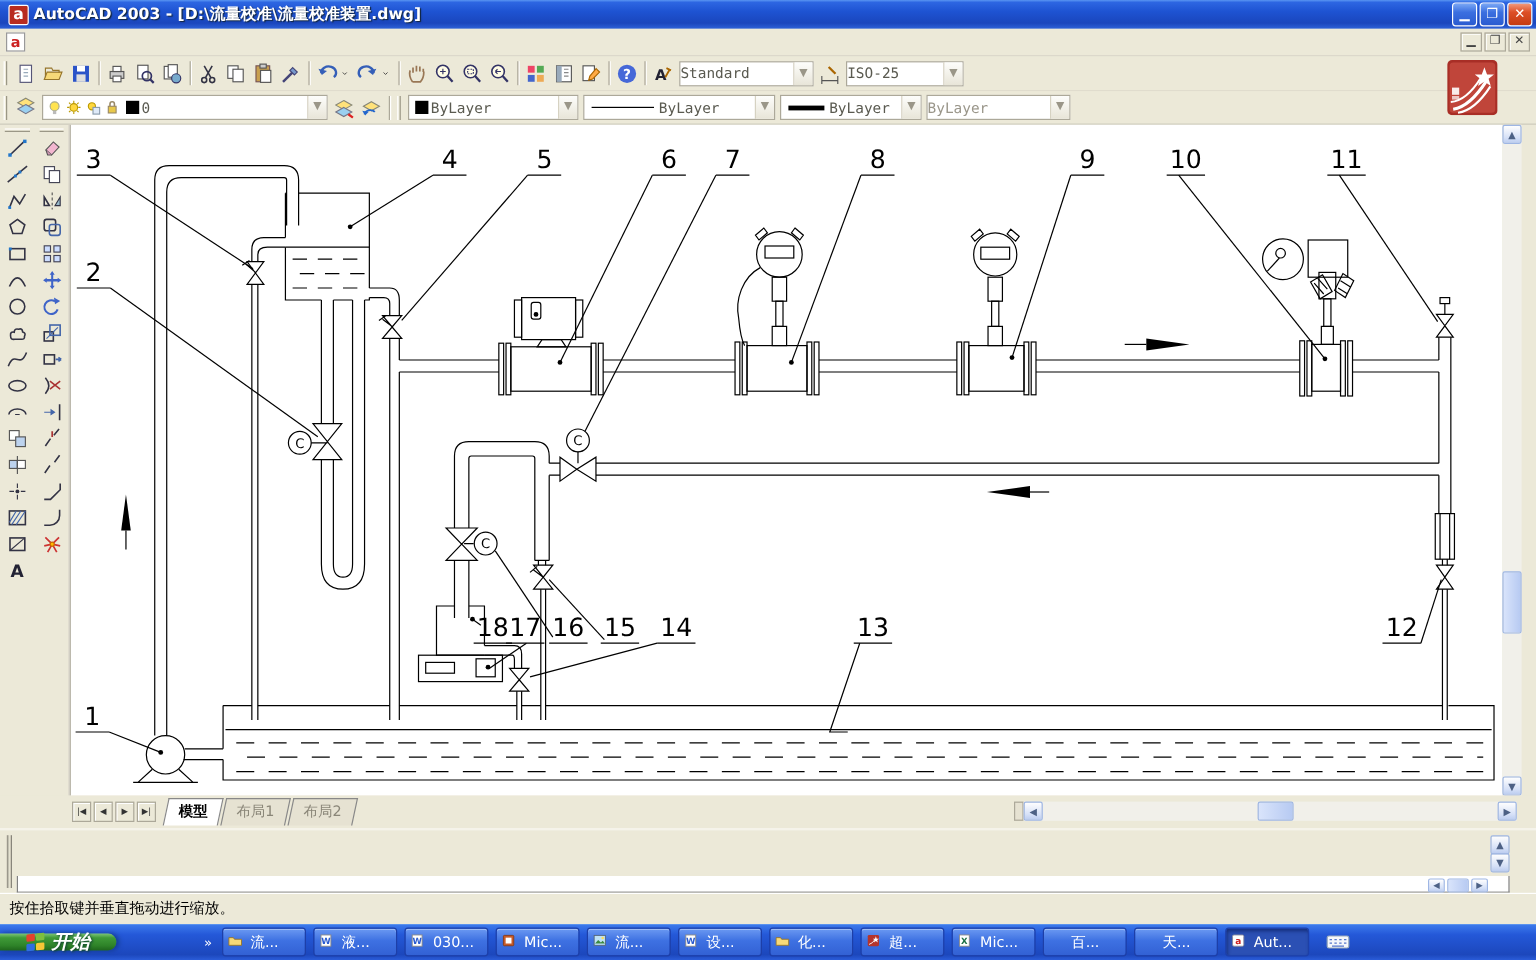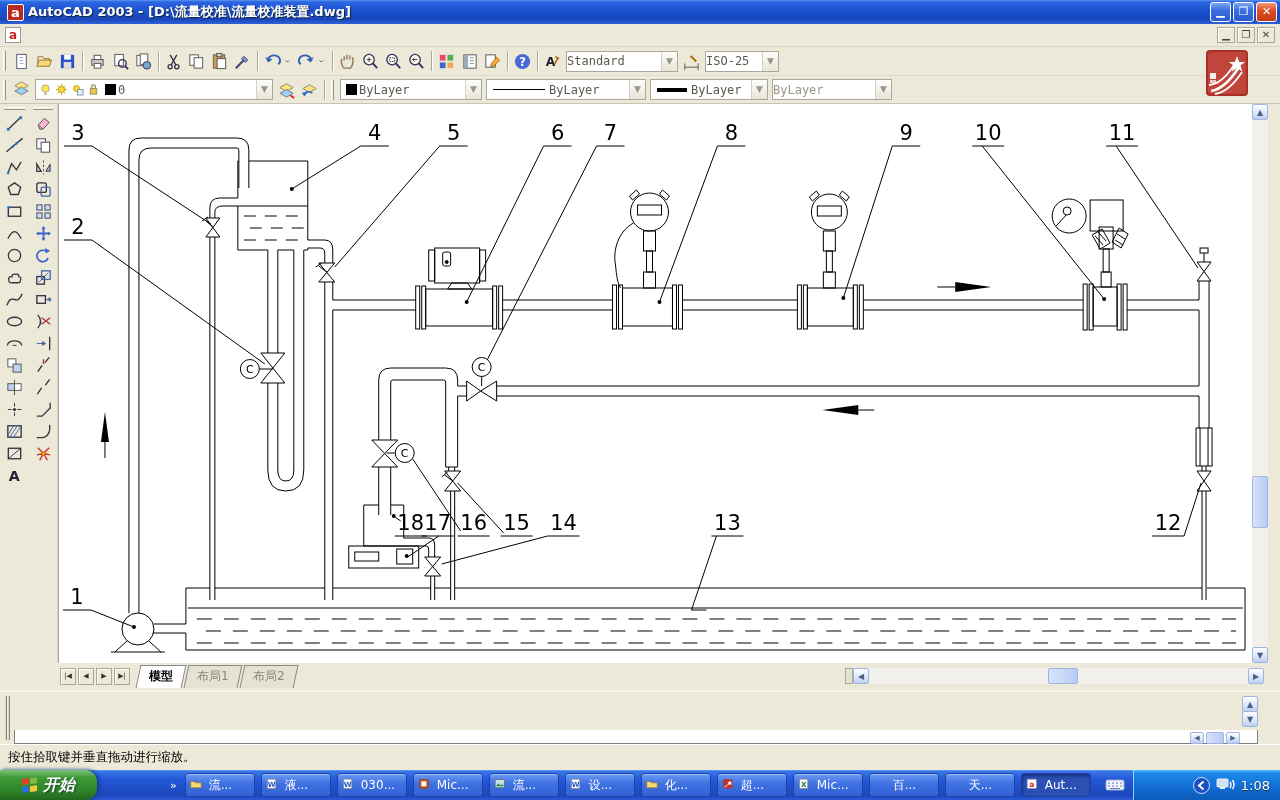--- a/index.html
+++ b/index.html
@@ -87,21 +87,21 @@
   #cmd-vsb-up { left:1242px; top:4px; } #cmd-vsb-dn { left:1242px; top:19px; }
   .cmd-hsb { top:40px; height:12px; line-height:10px; font-size:7px; }
 
   
   #statusbar { left:0; top:744px; width:1280px; height:26px; background:#ece9d8; border-top:1px solid #fff;
     display:flex; align-items:center; padding-left:8px; font-size:12.5px; color:#000; }
 
   
   #taskbar { left:0; top:770px; width:1280px; height:30px;
     background:linear-gradient(180deg,#6ba1f0 0%,#3a77ea 4%,#2458d8 30%,#1c47bc 85%,#2a5cd8 100%); display:flex; align-items:center; }
-  #startbtn { height:30px; width:97px; border-radius:0 12px 12px 0;
+  #startbtn { height:14px; width:97px; border-radius:0 12px 12px 0;
     background:linear-gradient(180deg,#7cc476 0%,#3f9a38 25%,#2f8429 70%,#1f661c 100%);
     color:#fff; font-size:16px; font-weight:bold; font-style:italic; display:flex; align-items:center;
     justify-content:center; gap:5px; text-shadow:1px 1px 2px #143; box-shadow:2px 0 4px #123a8a; }
   .flag { width:16px; height:14px; display:grid; grid-template-columns:7px 7px; grid-gap:1px; transform:skewY(-6deg); }
   .flag i { height:6px; border-radius:1px; }
   #quick { display:flex; align-items:center; gap:4px; padding:0 6px; }
   .qicon { width:17px; height:17px; }
   #ql-more { color:#fff; font-size:11px; padding:0 2px; }
   .taskbtn { width:70px; height:24px; margin-left:6px; border-radius:3px; border:1px solid #1d3fa8;
     background:linear-gradient(180deg,#6b99f2,#3e71e2 45%,#3261d4); box-shadow:inset 0 1px 0 #9dbcf6;
@@ -297,21 +297,21 @@
   <div class="combo" style="width:112px">
     <span class="val">Standard</span>
       <span class="cbtn">▼</span>
   </div>
   <div class="tbtn">
       <svg viewBox="0 0 20 20">
         <path d="M3,16 h14 M3,12 v7 M17,12 v7" stroke="#555" fill="none"></path>
         <path d="M9,4 l6,6" stroke="#a60" stroke-width="2" fill="none"></path>
       </svg>
     </div>
-  <div class="combo" style="width:74px">
+  <div class="combo" style="width:98px">
     <span class="val">ISO-25</span>
       <span class="cbtn">▼</span>
   </div>
 </div>
 
 <div id="tb2" class="tbrow abs">
   <span class="grip"></span>
   <div class="tbtn">
       <svg viewBox="0 0 20 20">
         <path d="M10,2 L17,6 10,10 3,6Z" fill="#ffe27a" stroke="#887"></path>
@@ -957,25 +957,13 @@
             <rect x="1.5" y="1.5" width="12.5" height="12.5" rx="1.5" fill="#fff" stroke="#889"></rect>
             <text x="7.8" y="11.5" font-size="10" font-weight="bold" fill="#c22" text-anchor="middle">a</text>
           </svg></div>
         <span>Aut...</span>
       </div>
     </div>
   <svg id="langkb" viewBox="0 0 20 16">
     <rect x="1" y="3" width="18" height="10" rx="1.5" fill="#f4f6fb" stroke="#9ab"></rect>
     <path d="M3,6 h2 M7,6 h2 M11,6 h2 M15,6 h2 M3,9 h2 M7,9 h2 M11,9 h2 M15,9 h2 M5,11.5 h10" stroke="#57c" stroke-width="1"></path>
   </svg>
-  <div id="tray">
-    <svg width="17" height="17" viewBox="0 0 17 17">
-      <circle cx="8.5" cy="8.5" r="8" fill="#1b50c0" stroke="#cfe0ff"></circle>
-        <path d="M10.5,4.5 L6,8.5 L10.5,12.5" stroke="#fff" stroke-width="2" fill="none"></path>
-    </svg>
-    <svg width="19" height="16" viewBox="0 0 19 16">
-      <rect x="1" y="2" width="11" height="8" rx="1" fill="#cfe2f8" stroke="#eef"></rect>
-        <rect x="4" y="10" width="5" height="2" fill="#eef"></rect>
-      <path d="M14,5 q2,3 0,6 M16.5,3 q3,4.5 0,9" stroke="#fff" stroke-width="1.4" fill="none"></path>
-    </svg>
-    <span id="clock">1:08</span>
-  </div>
 </div>
 
 </body></html>

